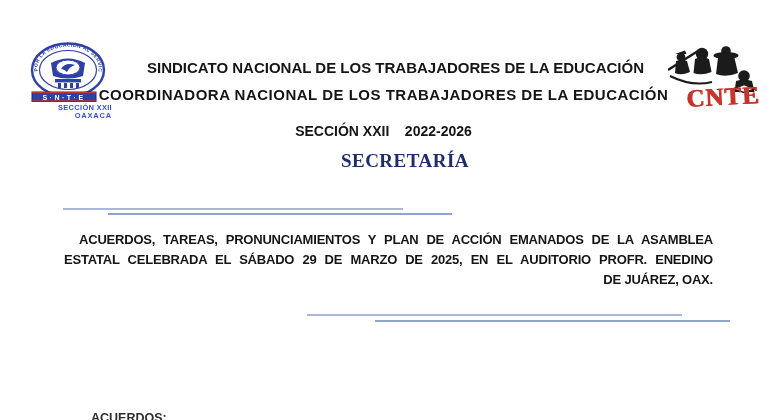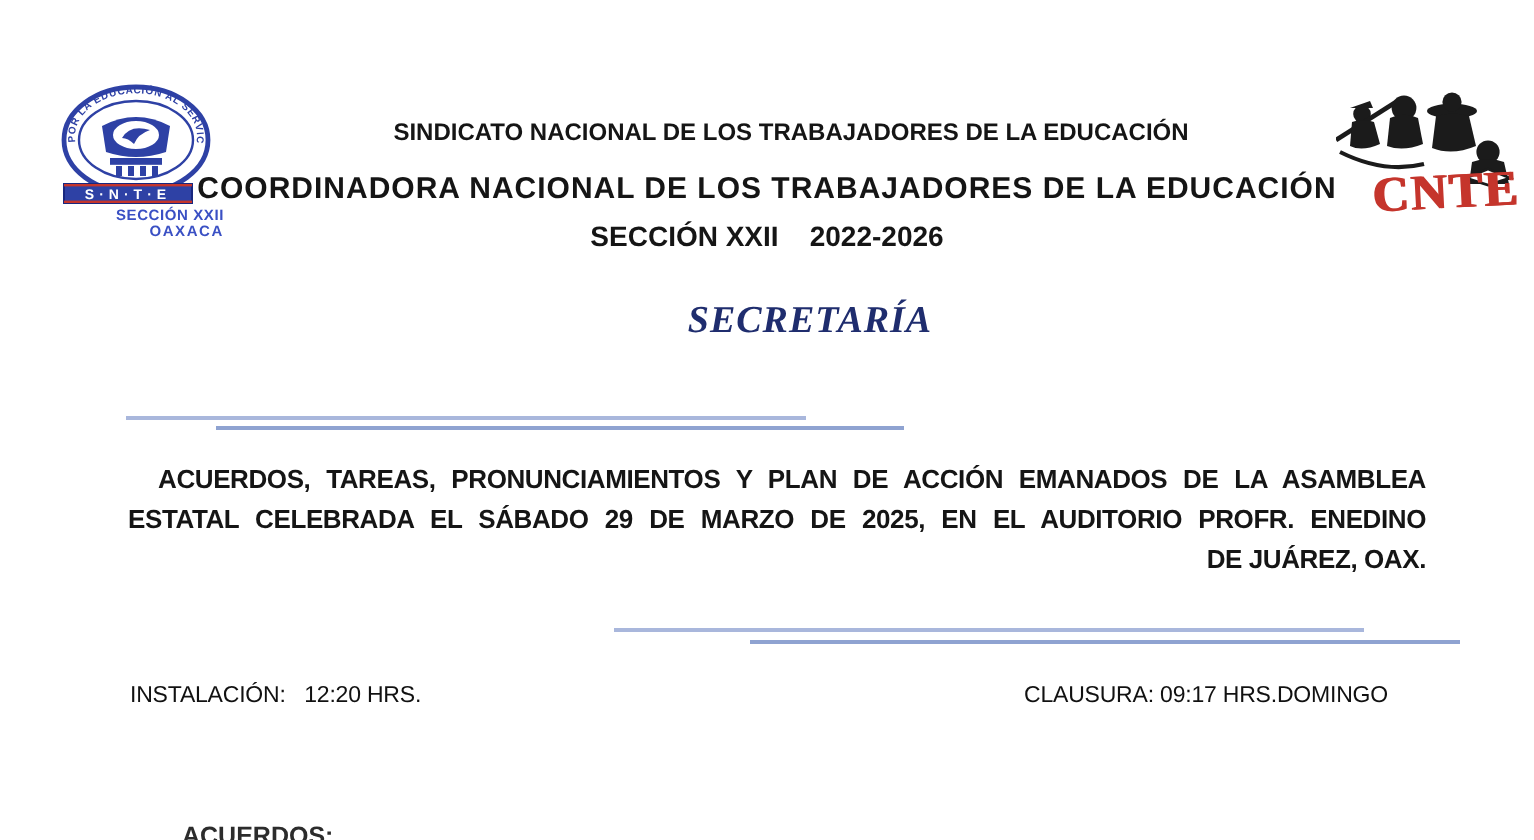--- a/index.html
+++ b/index.html
@@ -2,39 +2,39 @@
 <html><head>
 <meta charset="utf-8">
 <style>
   html,body{margin:0;padding:0;background:#fff;}
   .page{
     position:relative;width:767px;height:420px;background:#ffffff;
     overflow:hidden;font-family:"Liberation Sans",sans-serif;color:#151515;
   }
   
   .hline{position:absolute;left:0;width:100%;text-align:center;font-weight:bold;white-space:pre;}
-  .hline1{top:59px;font-size:12px;padding-left:24px;box-sizing:border-box;}
+  .hline1{top:59px;font-size:15px;padding-left:24px;box-sizing:border-box;}
   .hline2{top:86px;font-size:15px;letter-spacing:.5px;box-sizing:border-box;}
-  .hline3{top:110px;font-size:14px;}
+  .hline3{top:123px;font-size:14px;}
   
   .snte{position:absolute;left:28px;top:42px;width:84px;height:80px;}
   .snte .sub{position:absolute;left:0;width:84px;text-align:right;color:#3a50c4;
     font-weight:bold;line-height:8px;}
   .snte .sub1{top:62px;font-size:7.5px;letter-spacing:.3px;}
   .snte .sub2{top:70px;font-size:7.5px;letter-spacing:.8px;}
   
   .cnte{position:absolute;left:668px;top:42px;width:99px;height:80px;}
   .cnte-word{
     position:absolute;left:18px;top:41px;font-family:"Liberation Serif",serif;
     font-weight:bold;font-size:25px;color:#c5352c;letter-spacing:1px;
     transform:rotate(-3deg);text-shadow:1px 0 0 #c5352c;
   }
   
   .title-line{position:absolute;left:0;width:100%;text-align:center;
-    font-family:"Liberation Serif",serif;font-style:italic;font-weight:bold;
+    font-family:"Liberation Serif",serif;font-weight:bold;
     color:#1f2d6e;font-size:19px;letter-spacing:.5px;padding-left:43px;box-sizing:border-box;}
   .title1{top:150px;}
   .title2{top:173px;}
   
   .rule{position:absolute;height:2.4px;}
   .rule-light{background:#a9b7dc;}
   .rule-dark{background:#8fa3d1;}
   .r1a{left:63px;top:208px;width:340px;}
   .r1b{left:108px;top:213px;width:344px;}
   .r2a{left:307px;top:314px;width:375px;}
@@ -116,18 +116,16 @@
 
   <div class="para">
     <div class="jl first">ACUERDOS, TAREAS, PRONUNCIAMIENTOS Y PLAN DE ACCIÓN EMANADOS DE LA ASAMBLEA</div>
     <div class="jl">ESTATAL CELEBRADA EL SÁBADO 29 DE MARZO DE 2025, EN EL AUDITORIO PROFR. ENEDINO</div>
     <div class="last">DE JUÁREZ, OAX.</div>
   </div>
 
   <div class="rule rule-light r2a"></div>
   <div class="rule rule-dark r2b"></div>
 
-  <div class="time inst">INSTALACIÓN:   12:20 HRS.</div>
-  <div class="time clau">CLAUSURA: 09:17 HRS.DOMINGO</div>
 
   <div class="footer-cut">ACUERDOS:</div>
 
 </div>
 
 </body></html>

